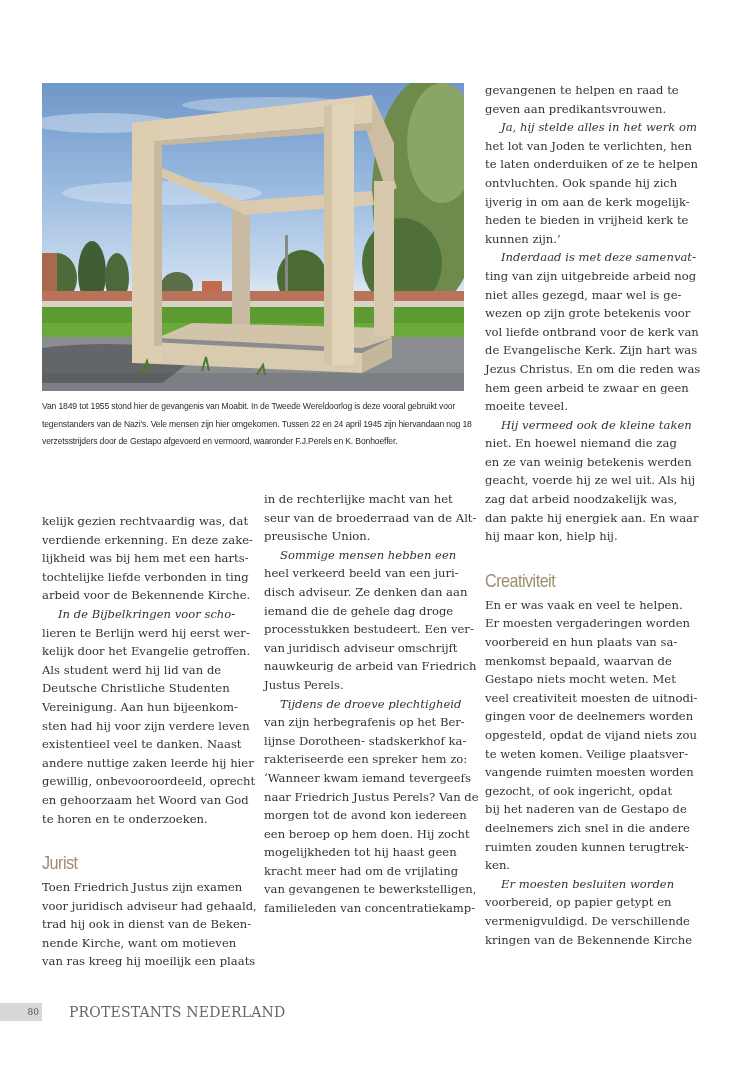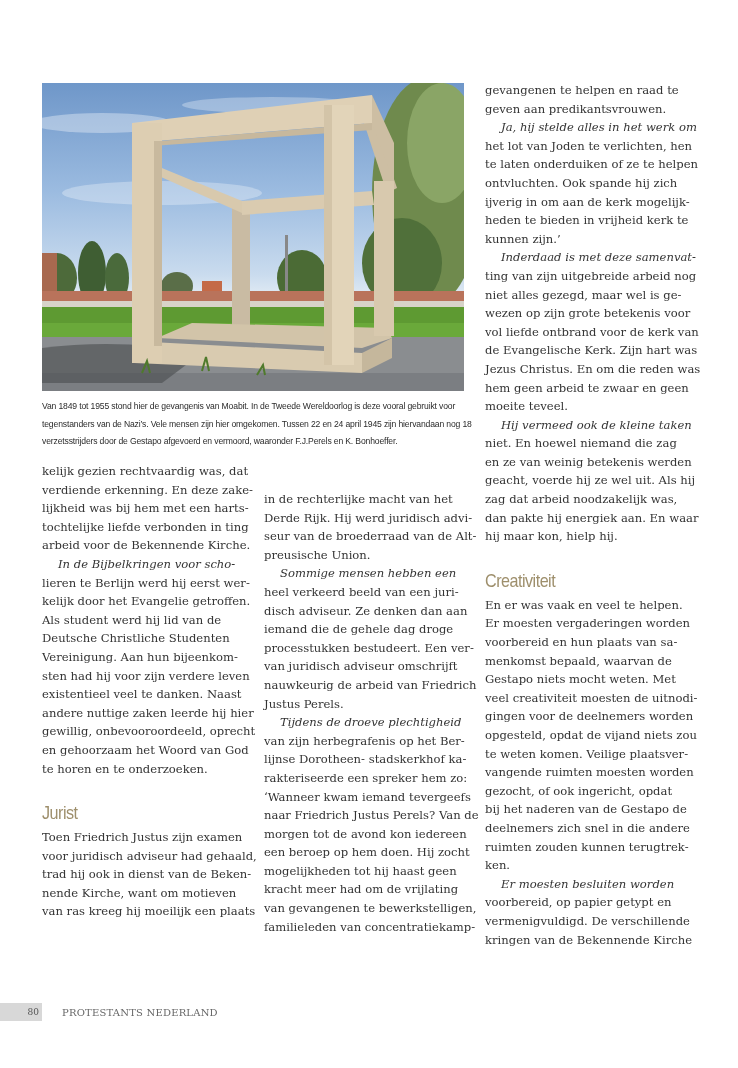--- a/index.html
+++ b/index.html
@@ -38,21 +38,21 @@
       letter-spacing: -0.15px;
     }
 
     .column {
       position: absolute;
       width: 215px;
       font-size: 11.6px;
       line-height: 18.6px;
       color: #333;
     }
-    .col-1 { left: 42px; top: 462px; }
+    .col-1 { left: 42px; top: 512px; }
     .col-2 { left: 264px; top: 490px; }
     .col-3 { left: 485px; top: 81px; }
 
     .line { display: block; white-space: nowrap; }
     .indent { padding-left: 16px; font-style: italic; }
 
     .heading {
       display: block;
       font-family: "Liberation Sans", sans-serif;
       font-size: 19px;
@@ -65,33 +65,34 @@
     }
     .gap-before-heading { height: 20px; }
 
     
     .footer {
       position: absolute;
       left: 0; top: 1003px;
       height: 18px;
       display: flex;
       align-items: center;
+      gap: 20px;
     }
     .page-num-box {
       width: 42px; height: 18px;
       background: #d8d8d8;
       display: flex; align-items: center; justify-content: flex-end;
       padding-right: 3px;
       box-sizing: border-box;
       font-size: 9px;
       color: #555;
     }
     .footer-title {
-      margin-left: 20px;
-      font-size: 10px;
+      margin-left: 7px;
+      font-size: 14px;
       color: #666;
       letter-spacing: 0.2px;
     }
   </style>
 </head>
 <body>
 
 <div class="page">
 
   <div class="photo">
@@ -189,21 +190,20 @@
       <span class="line">voor juridisch adviseur had gehaald,</span>
       <span class="line">trad hij ook in dienst van de Beken-</span>
       <span class="line">nende Kirche, want om motieven</span>
       <span class="line">van ras kreeg hij moeilijk een plaats</span>
     </div>
   </div>
 
   <div class="column col-2">
     <div>
       <span class="line">in de rechterlijke macht van het</span>
-      <span class="line">Derde Rijk. Hij werd juridisch advi-</span>
       <span class="line">seur van de broederraad van de Alt-</span>
       <span class="line">preusische Union.</span>
     </div>
     <div>
       <span class="line indent">Sommige mensen hebben een</span>
       <span class="line">heel verkeerd beeld van een juri-</span>
       <span class="line">disch adviseur. Ze denken dan aan</span>
       <span class="line">iemand die de gehele dag droge</span>
       <span class="line">processtukken bestudeert. Een ver-</span>
       <span class="line">van juridisch adviseur omschrijft</span>

